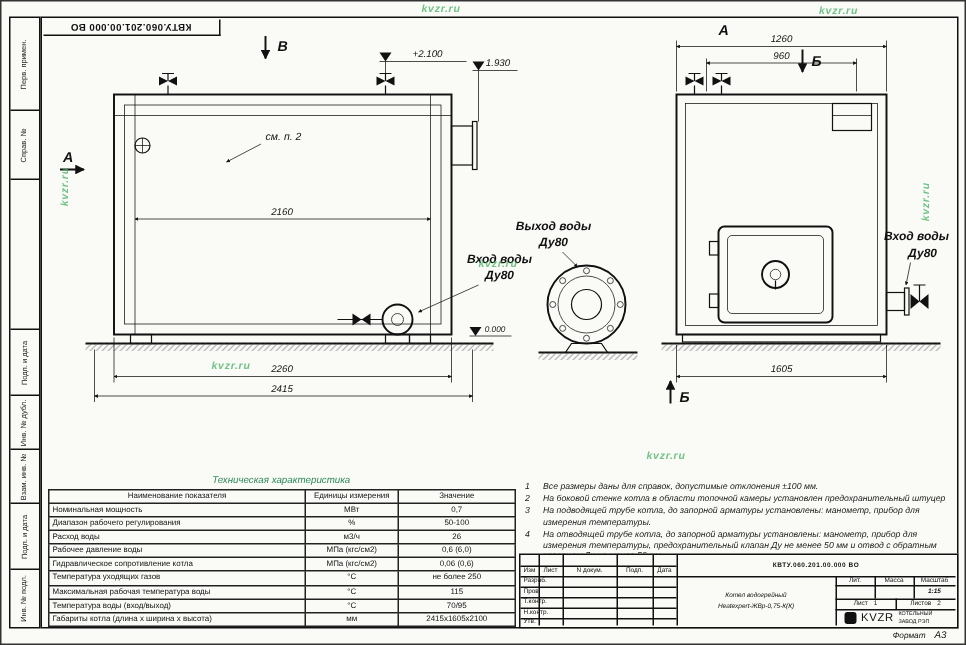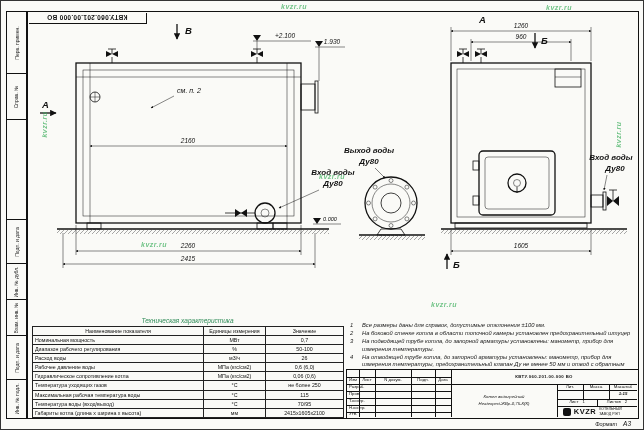--- a/index.html
+++ b/index.html
@@ -34,21 +34,21 @@
   .tech td.tl{text-align:left}
   .tb{position:absolute;left:345px;top:368px;width:293px;height:50px;border:1.5px solid #111;background:#fafaf7}
   .tb .l{position:absolute;background:#111}
   .tb .c{position:absolute;display:flex;align-items:center;justify-content:center;text-align:center;line-height:1;font-size:4.3px;overflow:hidden}
   .tb .rl{justify-content:flex-start;padding-left:2px}
   .docnum{font-size:9px;font-weight:bold;letter-spacing:.4px}
   .pname{flex-direction:column;font-style:italic;font-size:6.3px;gap:2px}
   .scaleval{font:italic bold 6.5px "Liberation Sans",sans-serif}
   .brand{gap:3px}
   .brand .sq{width:8px;height:8px;background:#111;border-radius:2px;flex:none}
-  .brand .kv{font-size:7.5px;font-weight:bold;letter-spacing:.5px}
+  .brand .kv{font-size:7.5px;font-weight:normal;letter-spacing:.5px}
   .brand .cn{font-size:3.6px;width:32px;text-align:left;line-height:1.2}
   .fmt{position:absolute;top:419px;right:12px;display:flex;gap:6px;align-items:baseline;font-size:5.5px;font-style:italic}
   .fmt .fv{font-size:6.5px}
   .wm{position:absolute;color:#3cae5c;font:italic bold 7px "Liberation Sans",sans-serif;opacity:.72;letter-spacing:.5px;white-space:nowrap}
 </style>
 </head>
 <body>
 
 <div class="sheet">
 

